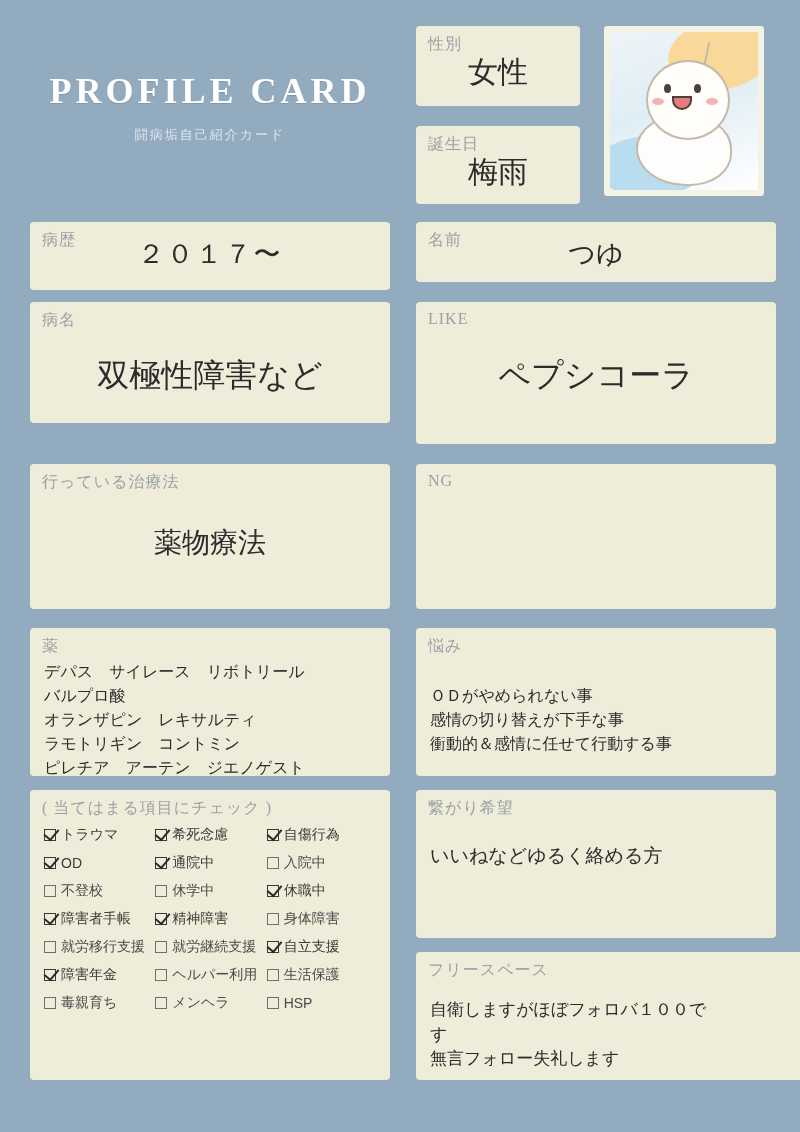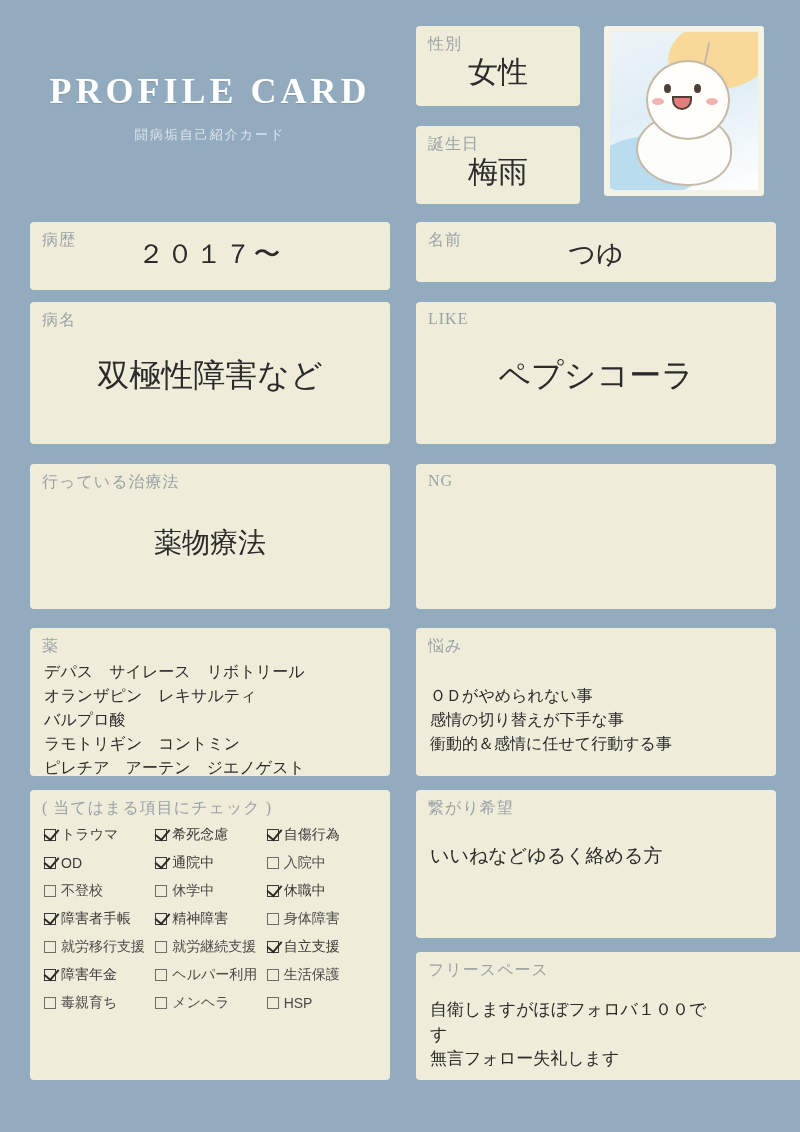--- a/index.html
+++ b/index.html
@@ -236,21 +236,21 @@
 <div class="panel" style="left:30px; top:222px; width:360px; height:68px;">
   <div class="panel-label">病歴</div>
   <div class="panel-value" style="top:14px; font-size:27px; letter-spacing:2px;">２０１７〜</div>
 </div>
 
 <div class="panel" style="left:416px; top:222px; width:360px; height:60px;">
   <div class="panel-label">名前</div>
   <div class="panel-value" style="top:14px; font-size:27px;">つゆ</div>
 </div>
 
-<div class="panel" style="left:30px; top:302px; width:360px; height:142px;">
+<div class="panel" style="left:30px; top:302px; width:360px; height:121px;">
   <div class="panel-label">病名</div>
   <div class="panel-value" style="top:52px; font-size:32px;">双極性障害など</div>
 </div>
 
 <div class="panel" style="left:416px; top:302px; width:360px; height:142px;">
   <div class="panel-label">LIKE</div>
   <div class="panel-value" style="top:52px; font-size:32px;">ペプシコーラ</div>
 </div>
 
 <div class="panel" style="left:30px; top:464px; width:360px; height:145px;">
@@ -260,22 +260,22 @@
 
 <div class="panel" style="left:416px; top:464px; width:360px; height:145px;">
   <div class="panel-label">NG</div>
   <div class="panel-value" style="top:60px; font-size:28px;"></div>
 </div>
 
 <div class="panel" style="left:30px; top:628px; width:360px; height:148px;">
   <div class="panel-label">薬</div>
   <div class="med-list" style="left:14px; top:32px; font-size:16px;">
     <div>デパス　サイレース　リボトリール</div>
+    <div>バルプロ酸</div>
     <div>オランザピン　レキサルティ</div>
-    <div>バルプロ酸</div>
     <div>ラモトリギン　コントミン</div>
     <div>ピレチア　アーテン　ジエノゲスト</div>
   </div>
 </div>
 
 <div class="panel" style="left:416px; top:628px; width:360px; height:148px;">
   <div class="panel-label">悩み</div>
   <div class="worry-text" style="left:14px; top:56px; font-size:16px;">
     <div>ＯＤがやめられない事</div>
     <div>感情の切り替えが下手な事</div>

